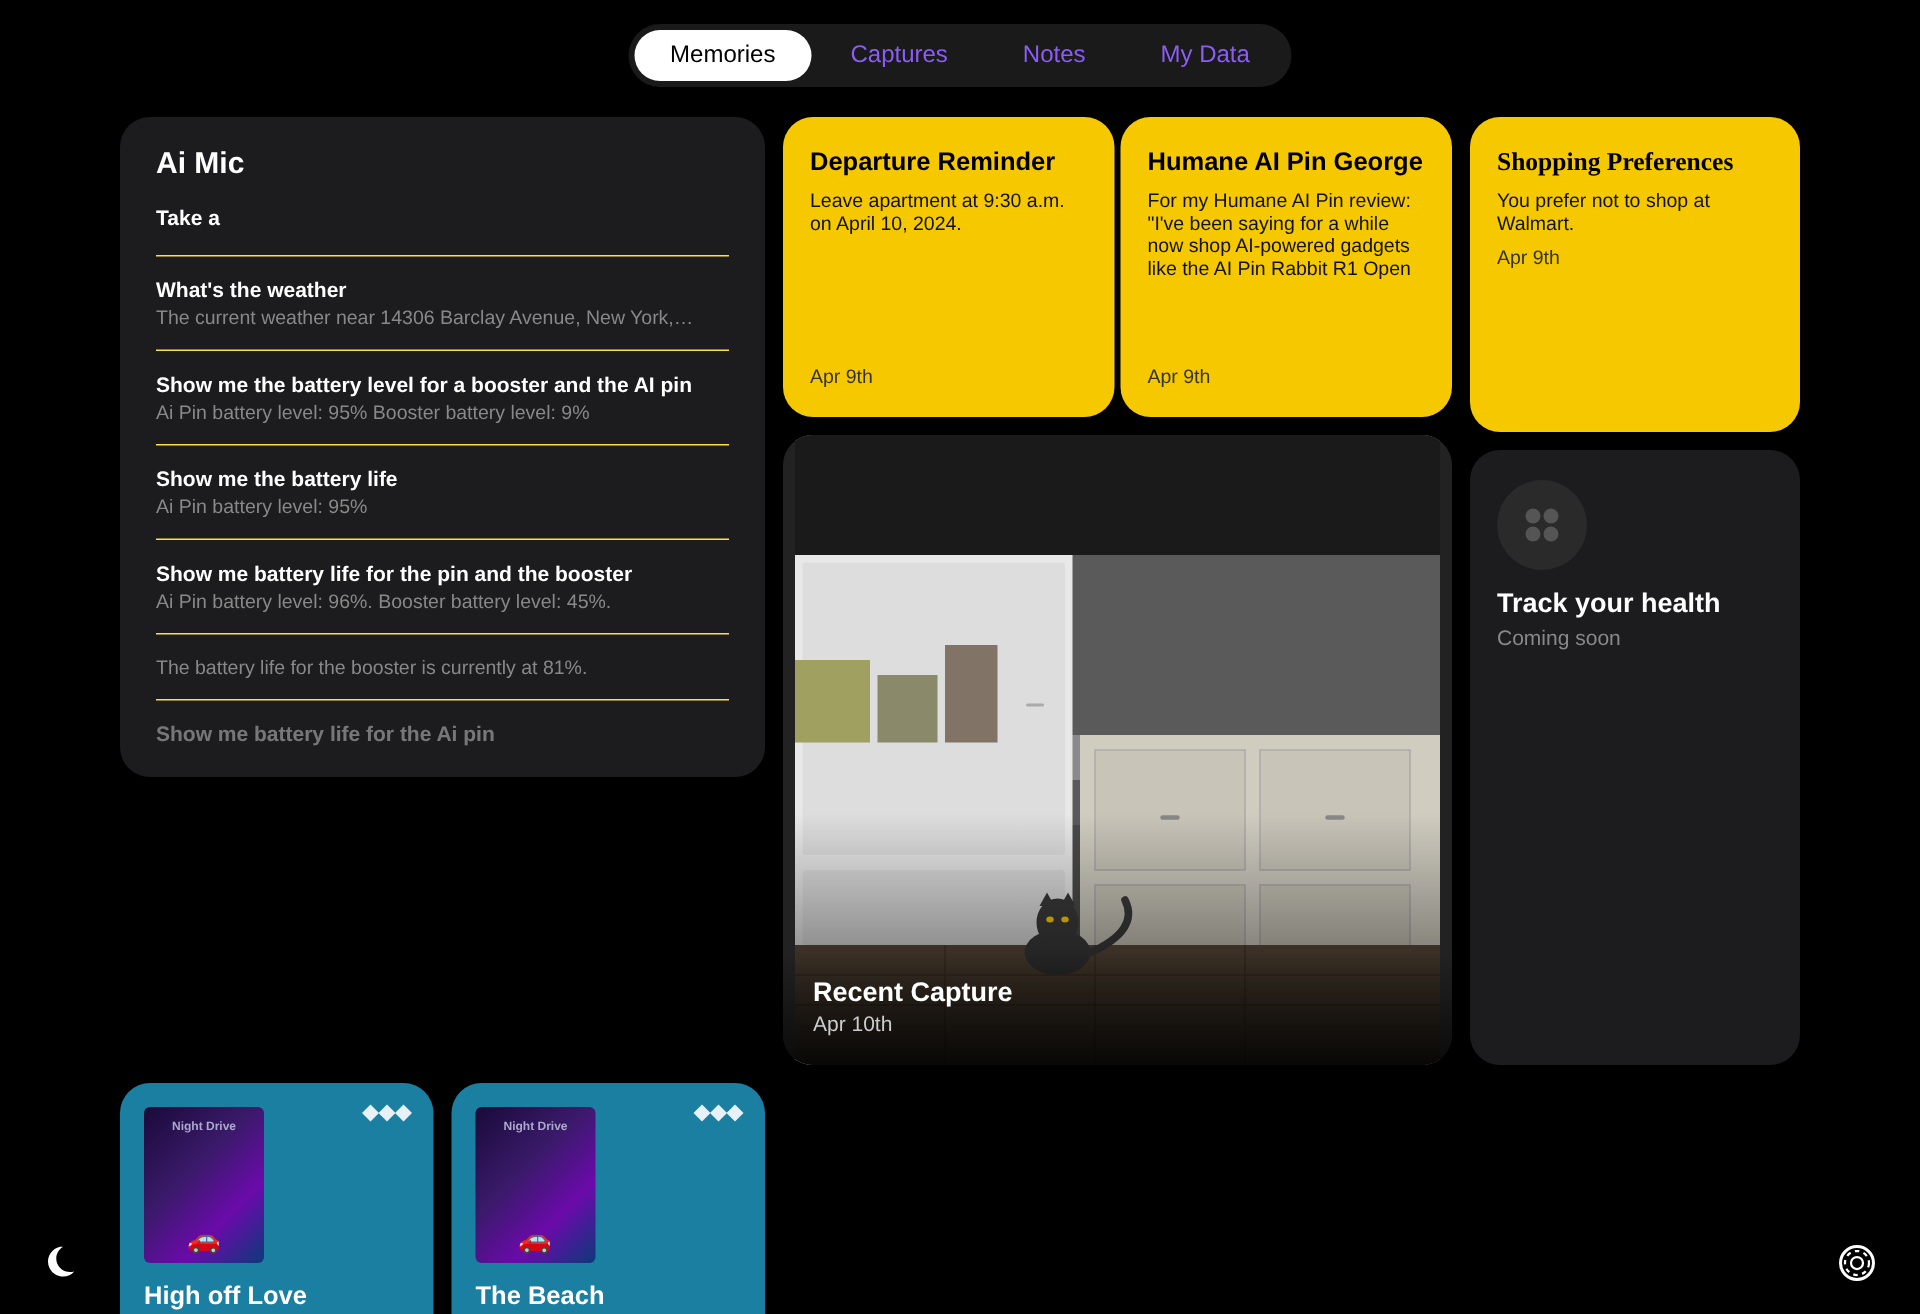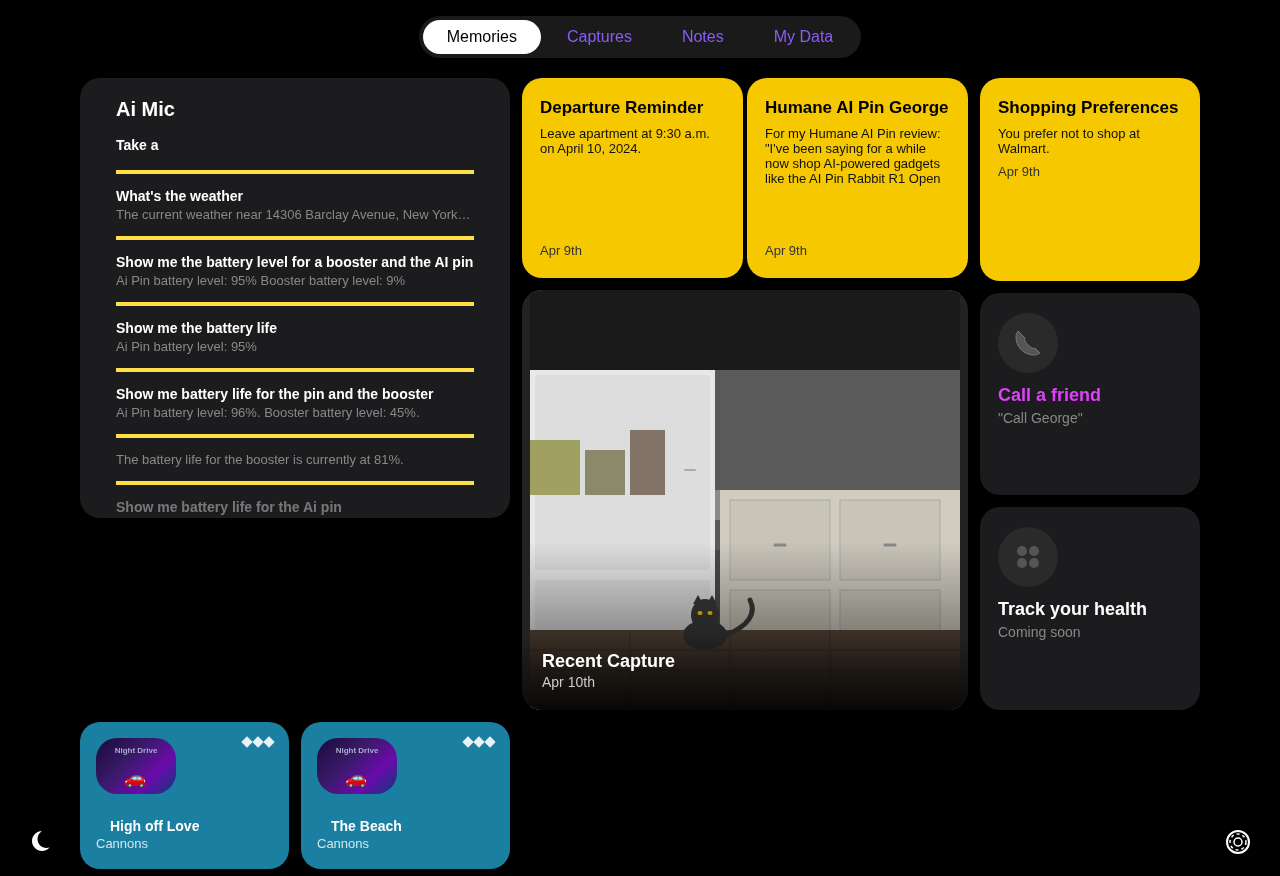--- a/index.html
+++ b/index.html
@@ -47,34 +47,34 @@
       grid-template-columns: 430px 1fr 220px;
       grid-template-rows: auto auto;
       gap: 12px;
       padding: 0 80px;
     }
 
     
     .ai-mic-card {
       background: #1c1c1e;
       border-radius: 20px;
-      padding: 20px 36px;
+      padding: 20px 24px;
       grid-column: 1;
       grid-row: 1 / 3;
       overflow: hidden;
       max-height: 440px;
     }
     .ai-mic-title {
       font-size: 20px;
       font-weight: 700;
       margin-bottom: 16px;
     }
     .ai-mic-item {
       margin-bottom: 14px;
-      border-bottom: 4px solid #fde047;
+      border-bottom: 1px solid #fde047;
       padding-bottom: 14px;
     }
     .ai-mic-item:last-child {
       border-bottom: none;
     }
     .ai-mic-question {
       font-size: 14px;
       font-weight: 600;
       color: #fff;
       margin-bottom: 3px;
@@ -142,20 +142,21 @@
       padding: 20px 18px;
       flex: 1;
       max-height: 210px;
       cursor: pointer;
     }
     .shopping-card-title {
       font-size: 17px;
       font-weight: 700;
       color: #000;
       margin-bottom: 8px;
+      font-family: Liberation Serif, serif;
     }
     .shopping-card-body {
       font-size: 13px;
       color: #111;
     }
     .shopping-card-date {
       font-size: 13px;
       color: #333;
       margin-top: 8px;
     }
@@ -275,24 +276,24 @@
     }
     .tidal-diamond {
       width: 8px;
       height: 8px;
       background: #fff;
       transform: rotate(45deg);
       opacity: 0.9;
     }
     .album-art {
       width: 80px;
-      height: 56px;
-      border-radius: 21px;
+      height: 104px;
+      border-radius: 4px;
       background: linear-gradient(135deg, #1a0a3a 0%, #3a1a6a 40%, #6a0aaa 70%, #0a3a7a 100%);
-      margin-bottom: 24px;
+      margin-bottom: 12px;
       display: flex;
       align-items: center;
       justify-content: center;
       font-size: 9px;
       color: #aaf;
       text-align: center;
       overflow: hidden;
       position: relative;
     }
     .album-art-car {
@@ -305,25 +306,24 @@
     .album-title-text {
       position: absolute;
       top: 8px;
       left: 0; right: 0;
       font-size: 8px;
       color: #aac;
       text-align: center;
       font-weight: 600;
     }
     .music-song-title {
-      font-size: 14px;
+      font-size: 17px;
       font-weight: 700;
       color: #fff;
       margin-bottom: 2px;
-      margin-left: 14px;
     }
     .music-artist {
       font-size: 13px;
       color: rgba(255,255,255,0.8);
       margin-bottom: 2px;
     }
 
     
     .bottom-icons {
       position: absolute;
@@ -408,29 +408,20 @@
   </div>
 
   <div class="right-col">
 
     <div class="shopping-card">
       <div class="shopping-card-title">Shopping Preferences</div>
       <div class="shopping-card-body">You prefer not to shop at Walmart.</div>
       <div class="shopping-card-date">Apr 9th</div>
     </div>
 
-    <div class="call-friend-card">
-      <div class="call-icon">
-        <svg width="32" height="32" viewBox="0 0 32 32" fill="none">
-          <path d="M6 4C6 4 4 6 4 10C4 20 12 28 22 28C26 28 28 26 28 26L23 21C23 21 21.5 22 20 21C18 20 14 16 13 14C12 12.5 13 11 13 11L8 6L6 4Z" fill="#555" stroke="#777" stroke-width="1"></path>
-        </svg>
-      </div>
-      <div class="call-label">Call a friend</div>
-      <div class="call-subtitle">"Call George"</div>
-    </div>
 
     <div class="track-health-card">
       <div class="health-icon">
         <svg width="36" height="36" viewBox="0 0 36 36" fill="none">
           <circle cx="12" cy="12" r="5" fill="#555"></circle>
           <circle cx="24" cy="12" r="5" fill="#555"></circle>
           <circle cx="12" cy="24" r="5" fill="#555"></circle>
           <circle cx="24" cy="24" r="5" fill="#555"></circle>
         </svg>
       </div>

